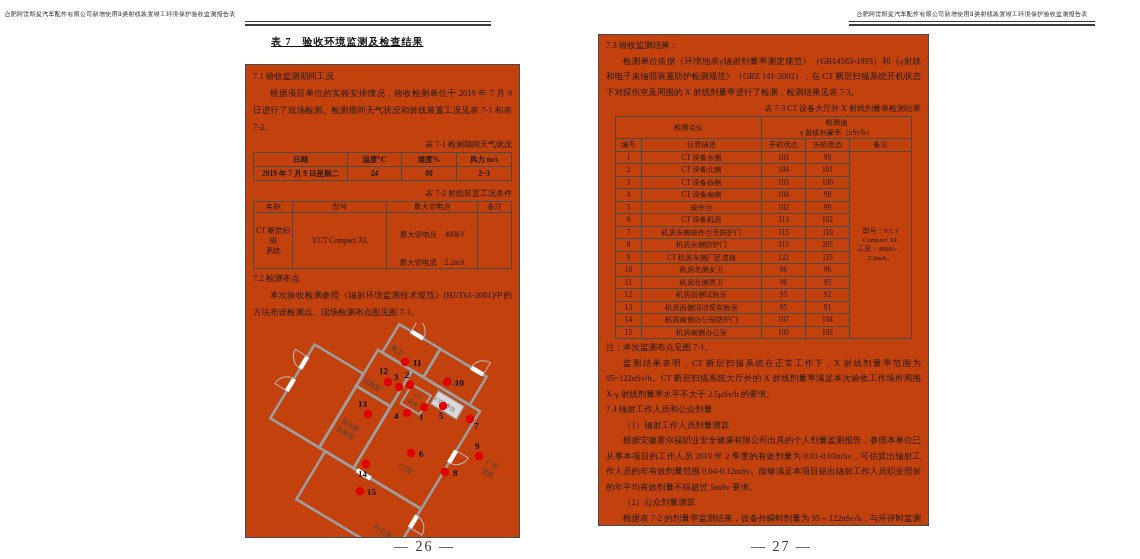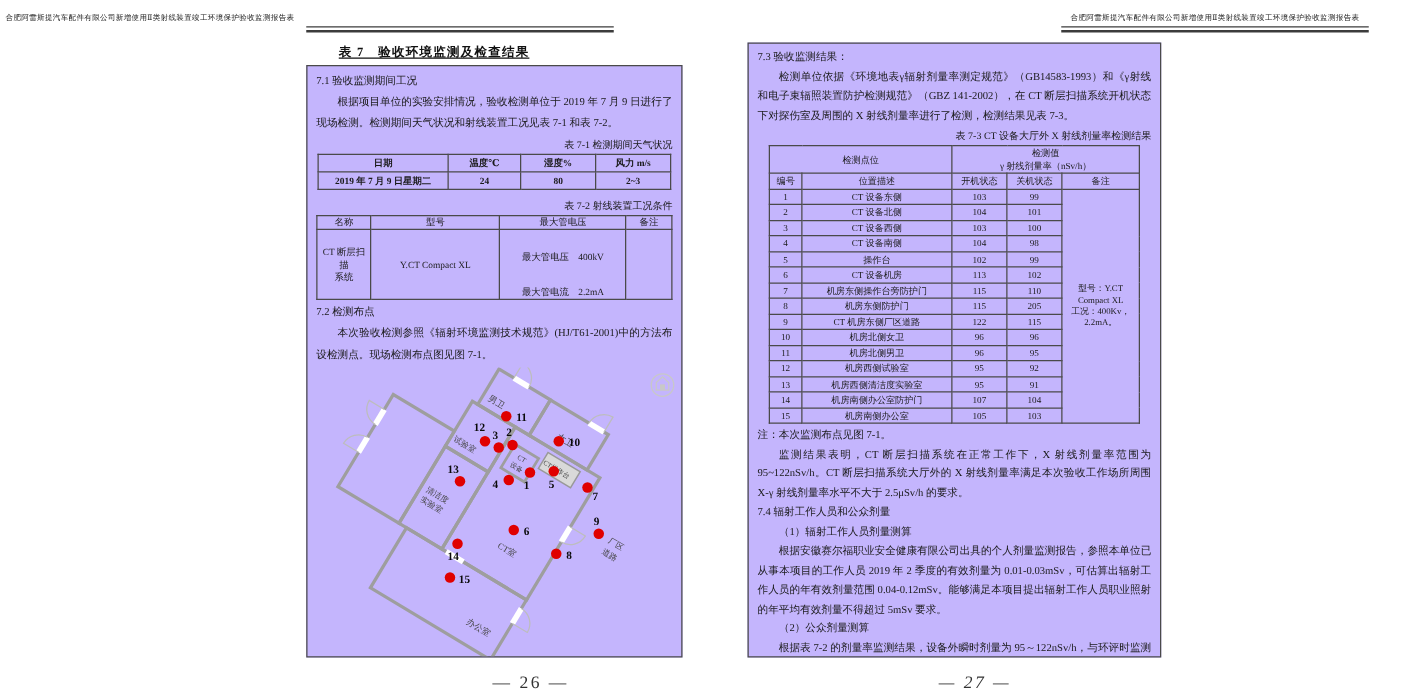--- a/index.html
+++ b/index.html
@@ -8,22 +8,22 @@
     font-family:"Liberation Serif","DejaVu Serif",serif;color:#1a1a1a;
     overflow:hidden;
   }
   .hdr{position:absolute;top:10px;width:240px;text-align:center;font-size:6px;
        letter-spacing:.3px;color:#222;white-space:nowrap;}
   .rule1{position:absolute;height:1px;background:#3c3c3c;width:246px;}
   .rule2{position:absolute;height:2px;background:#3c3c3c;width:246px;}
   .doc-title{position:absolute;left:271px;top:35px;font-size:10px;font-weight:bold;
        letter-spacing:1px;color:#111;text-decoration:underline;}
   .cbox{position:absolute;border:1px solid #4a4a4a;box-sizing:border-box;
-       padding:3px 7px;text-align:justify;overflow:hidden;background:#c4b5fd;}
-  #box-left{left:245px;top:52px;width:301px;height:474px;font-size:8.5px;line-height:17px;}
+       padding:3px 7px;text-align:justify;overflow:hidden;background:#c2410c;}
+  #box-left{left:245px;top:64px;width:275px;height:474px;font-size:8.5px;line-height:17px;}
   #box-right{left:598px;top:34px;width:331px;height:492px;font-size:8.5px;line-height:15.5px;}
   .indent{text-indent:2em;}
   .caption{text-align:right;font-size:8px;line-height:12px;margin:3px 0 1px 0;text-indent:0;}
   table{margin:1px auto;border-collapse:collapse;font-size:7.5px;table-layout:fixed;}
   td,th{border:1px solid #4a4a4a;padding:0 2px;text-align:center;font-weight:normal;
        line-height:11px;overflow:hidden;}
   #t71 td{height:13px;font-weight:bold;}
   #t72 td{line-height:10px;}
   #t72 .cond div{line-height:10.5px;margin-top:17px;}
   #t73{font-size:7.3px;}
@@ -339,13 +339,13 @@
   <div>注：本次监测布点见图 7-1。</div>
   <div class="indent">监测结果表明，CT 断层扫描系统在正常工作下，X 射线剂量率范围为 95~122nSv/h。CT 断层扫描系统大厅外的 X 射线剂量率满足本次验收工作场所周围 X-γ 射线剂量率水平不大于 2.5μSv/h 的要求。</div>
   <div>7.4 辐射工作人员和公众剂量</div>
   <div class="indent">（1）辐射工作人员剂量测算</div>
   <div class="indent">根据安徽赛尔福职业安全健康有限公司出具的个人剂量监测报告，参照本单位已从事本项目的工作人员 2019 年 2 季度的有效剂量为 0.01-0.03mSv，可估算出辐射工作人员的年有效剂量范围 0.04-0.12mSv。能够满足本项目提出辐射工作人员职业照射的年平均有效剂量不得超过 5mSv 要求。</div>
   <div class="indent">（2）公众剂量测算</div>
   <div class="indent">根据表 7-2 的剂量率监测结果，设备外瞬时剂量为 95～122nSv/h，与环评时监测的天然本底值相当（90-120nGy/h），经估算机房外周围公众年受照剂量能够满足 GB18871-2002 中对公众受照剂量限值要求以及本项目的目标管理限值要求。</div>
 </div>
 
 <div class="pagenum" style="left:394px;">— 26 —</div>
-<div class="pagenum" style="left:751px;font-style:italic;">— 27 —</div>
+<div class="pagenum" style="left:751px;">— 27 —</div>
 
 </body></html>

